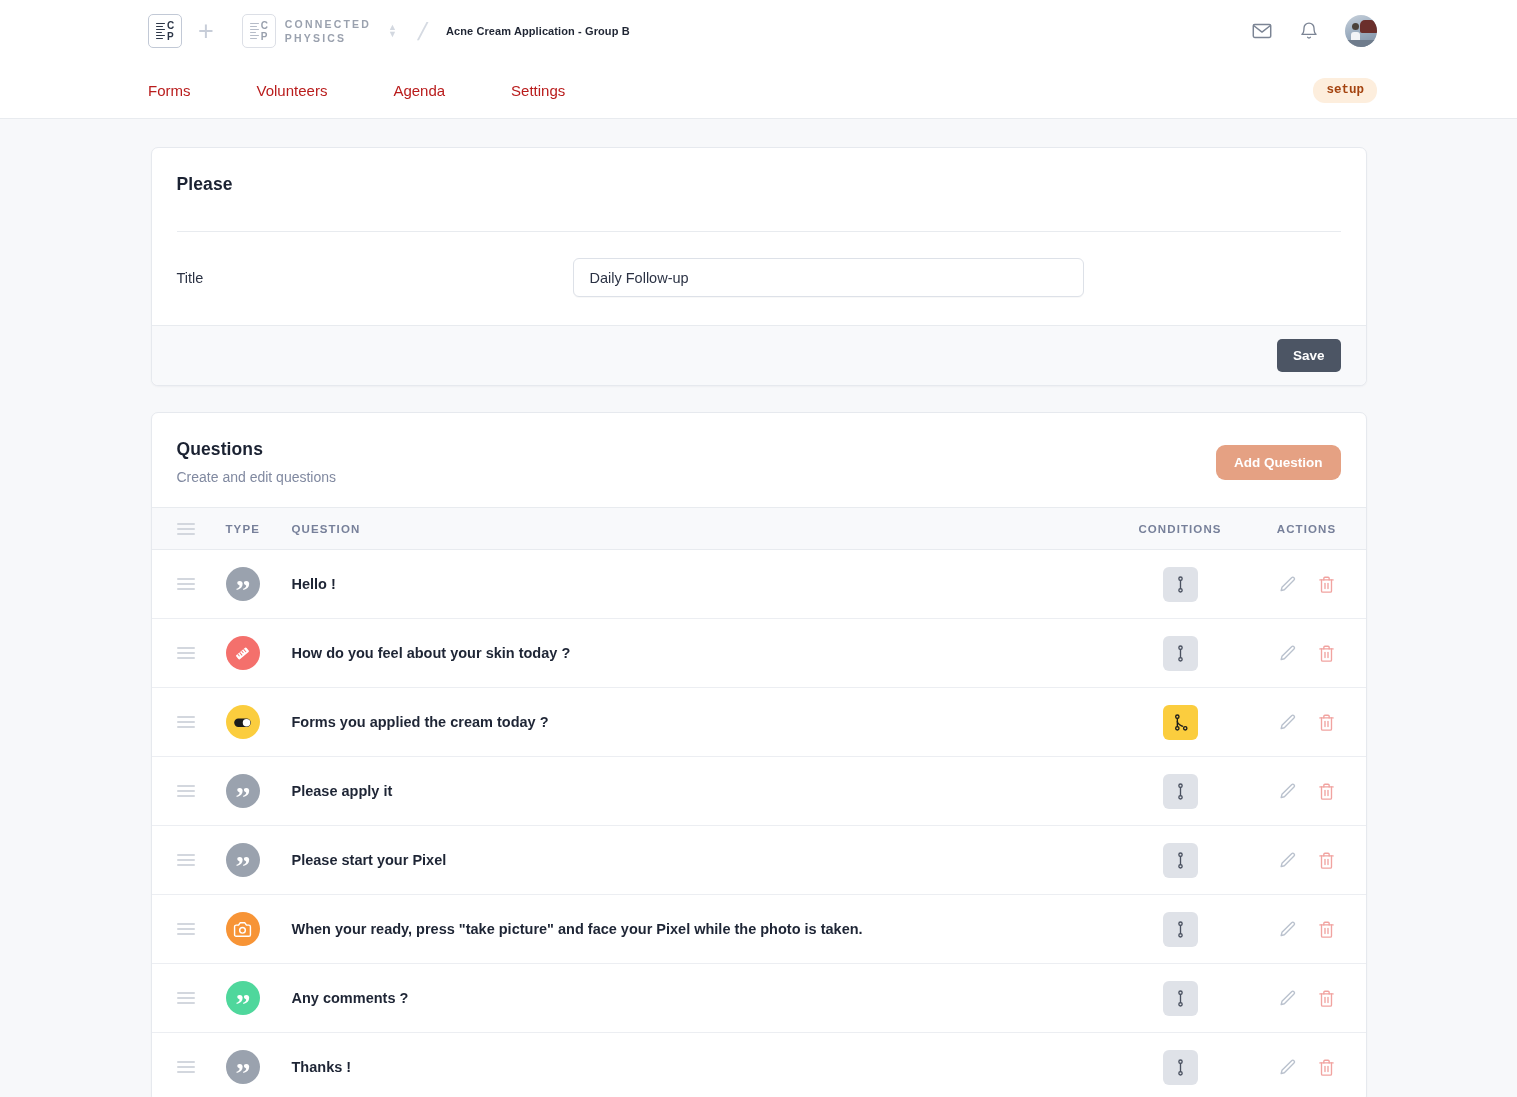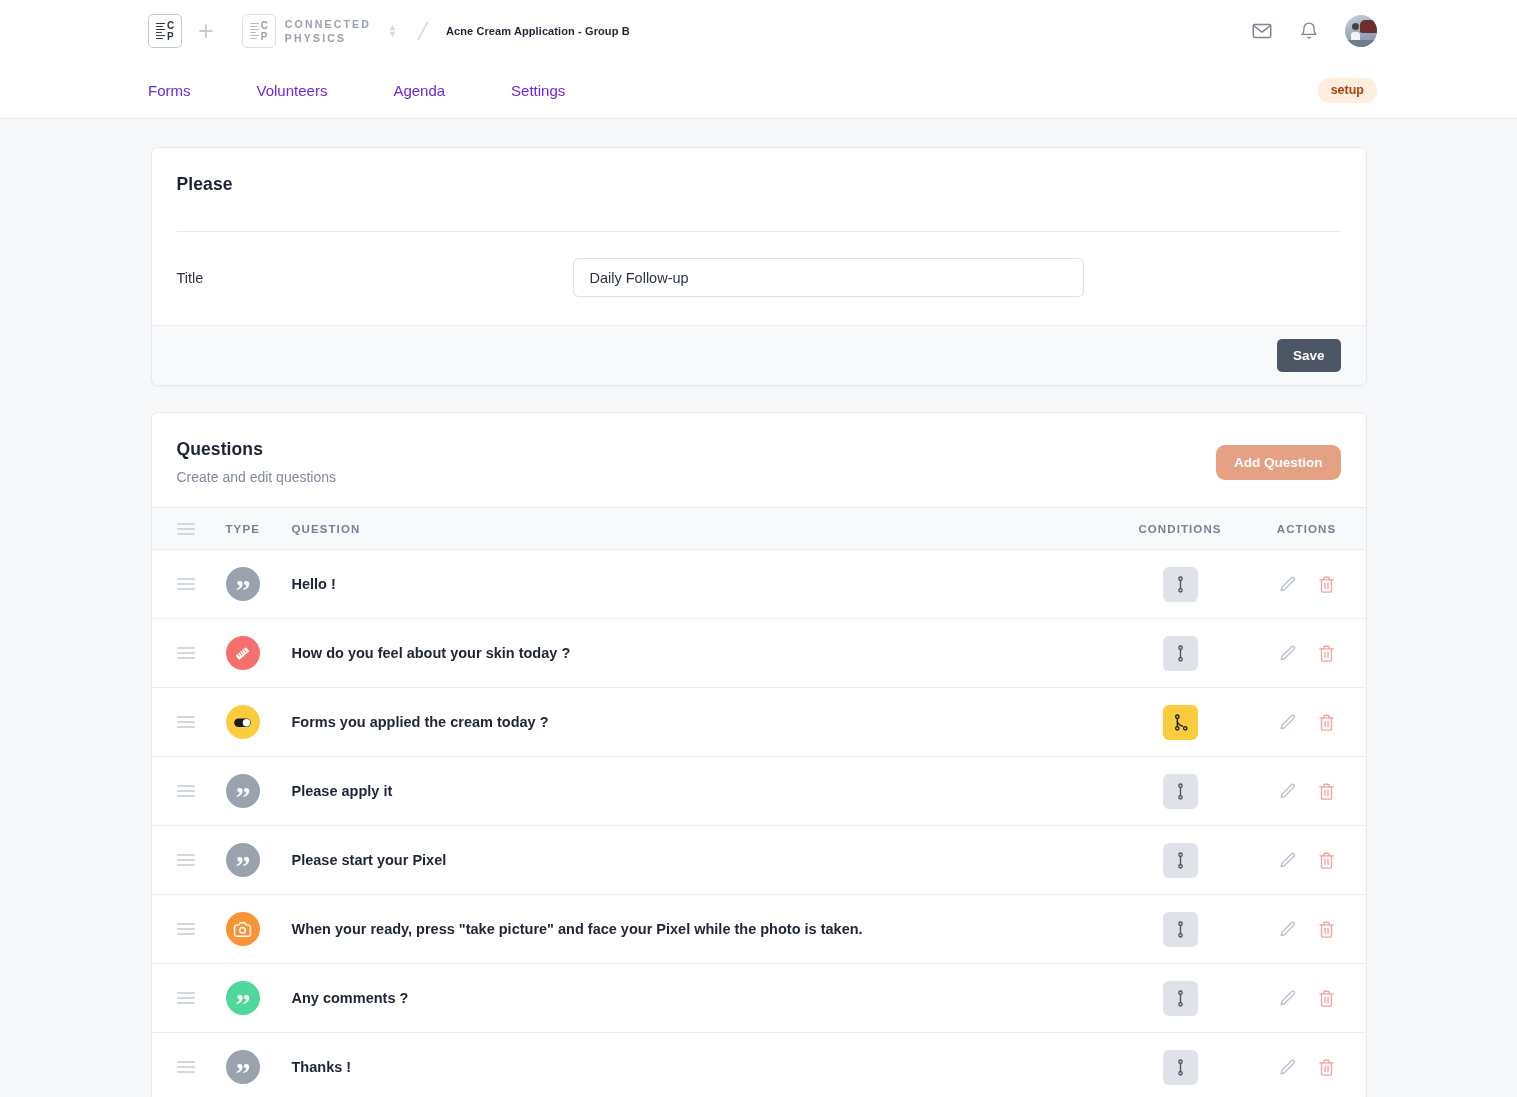--- a/index.html
+++ b/index.html
@@ -114,28 +114,28 @@
 
   
   .navbar {
     height: 57px;
     background: #ffffff;
     border-bottom: 1px solid #e8ebef;
     display: flex; align-items: center;
     padding: 0 140px 0 148px;
   }
   .nav-item {
-    font-size: 15px; color: #6d28d9; font-weight: 400;
+    font-size: 15px; color: #b91c1c; font-weight: 400;
     margin-right: 66px; cursor: pointer;
   }
   .nav-badge {
     margin-left: auto;
     background: #fdeedd; color: #a4430f;
     font-size: 12.5px; font-weight: 600;
-    padding: 5px 13px 6px; border-radius: 12px;
+    padding: 5px 13px 6px; border-radius: 12px; font-family: Liberation Mono, monospace;
   }
 
   
   .page { padding: 28px 0 0; }
 
   .card {
     width: 1216px; margin: 0 auto;
     background: #ffffff;
     border: 1px solid #e6e9ee;
     border-radius: 7px;

